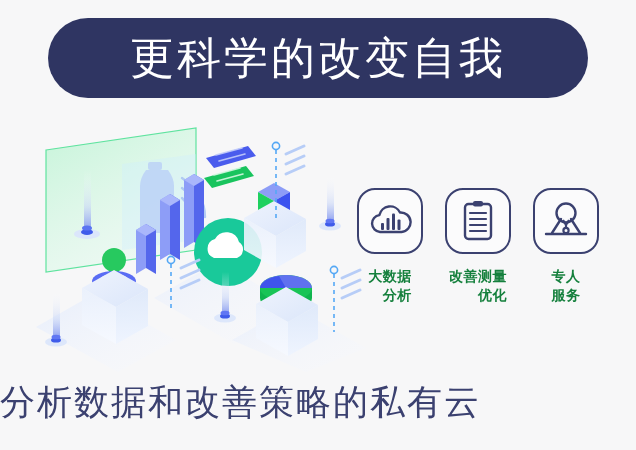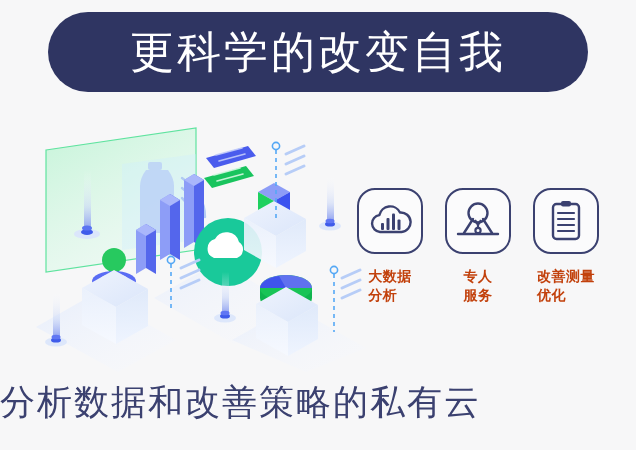--- a/index.html
+++ b/index.html
@@ -19,21 +19,21 @@
     width: 636px;
     height: 450px;
     background: #f7f7f8;
     overflow: hidden;
   }
 
   
   .header-pill {
     position: absolute;
     left: 48px;
-    top: 12px;
+    top: 18px;
     width: 540px;
     height: 80px;
     border-radius: 42px;
     background: #2f3562;
     display: flex;
     align-items: center;
     justify-content: center;
     box-sizing: border-box;
   }
   .header-title {
@@ -77,24 +77,24 @@
     border: 2px solid #3b4170;
     border-radius: 18px;
     background: #fbfbfc;
     display: flex;
     align-items: center;
     justify-content: center;
     box-sizing: border-box;
   }
   .feature-label {
     margin-top: 13px;
-    color: #c2410c;
+    color: #15803d;
     font-size: 14px;
     line-height: 19px;
-    text-align: left;
+    text-align: right;
     font-weight: 700;
     letter-spacing: 0.5px;
     font-family: "DejaVu Sans", "Liberation Sans", sans-serif;
     white-space: pre-line;
   }
 
   
   .tagline {
     position: absolute;
     left: 0;
@@ -300,51 +300,51 @@
           <g fill="#3b4170">
             <rect x="13" y="22" width="3" height="7" rx="1"></rect>
             <rect x="18.5" y="17" width="3" height="12" rx="1"></rect>
             <rect x="24" y="12.5" width="3" height="16.5" rx="1"></rect>
             <rect x="29.5" y="18.5" width="3" height="10.5" rx="1"></rect>
           </g>
         </svg>
       </div>
       <div class="feature-label">大数据
 分析</div>
-    </div>
-
-    <div class="feature">
-      <div class="feature-icon-box">
-        <svg width="46" height="42" viewBox="0 0 46 42">
-          <circle cx="23" cy="13" r="9.5" fill="none" stroke="#3b4170" stroke-width="2.4"></circle>
-          <path d="M9 33 L18 19 M37 33 L28 19" stroke="#3b4170" stroke-width="2.4" stroke-linecap="round" fill="none"></path>
-          <path d="M20 20 L23 25 L26 20" fill="none" stroke="#3b4170" stroke-width="2.2" stroke-linejoin="round"></path>
-          <line x1="23" y1="25" x2="23" y2="28" stroke="#3b4170" stroke-width="2.2"></line>
-          <circle cx="23" cy="30.5" r="2.6" fill="none" stroke="#3b4170" stroke-width="2.2"></circle>
-          <line x1="3" y1="34" x2="43" y2="34" stroke="#3b4170" stroke-width="2.4" stroke-linecap="round"></line>
-        </svg>
-      </div>
-      <div class="feature-label">专人
-服务</div>
     </div>
 
     <div class="feature">
       <div class="feature-icon-box">
         <svg width="38" height="44" viewBox="0 0 38 44">
           <rect x="6" y="5" width="26" height="35" rx="3.5" fill="none" stroke="#3b4170" stroke-width="2.4"></rect>
           <rect x="14" y="2" width="10" height="5.5" rx="2" fill="#3b4170"></rect>
           <g stroke="#3b4170" stroke-width="2.2" stroke-linecap="round">
             <line x1="11" y1="14" x2="27" y2="14"></line>
             <line x1="11" y1="20" x2="27" y2="20"></line>
             <line x1="11" y1="26" x2="27" y2="26"></line>
             <line x1="11" y1="32" x2="27" y2="32"></line>
           </g>
         </svg>
       </div>
       <div class="feature-label">改善测量
 优化</div>
     </div>
 
+    <div class="feature">
+      <div class="feature-icon-box">
+        <svg width="46" height="42" viewBox="0 0 46 42">
+          <circle cx="23" cy="13" r="9.5" fill="none" stroke="#3b4170" stroke-width="2.4"></circle>
+          <path d="M9 33 L18 19 M37 33 L28 19" stroke="#3b4170" stroke-width="2.4" stroke-linecap="round" fill="none"></path>
+          <path d="M20 20 L23 25 L26 20" fill="none" stroke="#3b4170" stroke-width="2.2" stroke-linejoin="round"></path>
+          <line x1="23" y1="25" x2="23" y2="28" stroke="#3b4170" stroke-width="2.2"></line>
+          <circle cx="23" cy="30.5" r="2.6" fill="none" stroke="#3b4170" stroke-width="2.2"></circle>
+          <line x1="3" y1="34" x2="43" y2="34" stroke="#3b4170" stroke-width="2.4" stroke-linecap="round"></line>
+        </svg>
+      </div>
+      <div class="feature-label">专人
+服务</div>
+    </div>
+
   </div>
 
   <div class="tagline">分析数据和改善策略的私有云</div>
 
 </div>
 
 </body></html>

